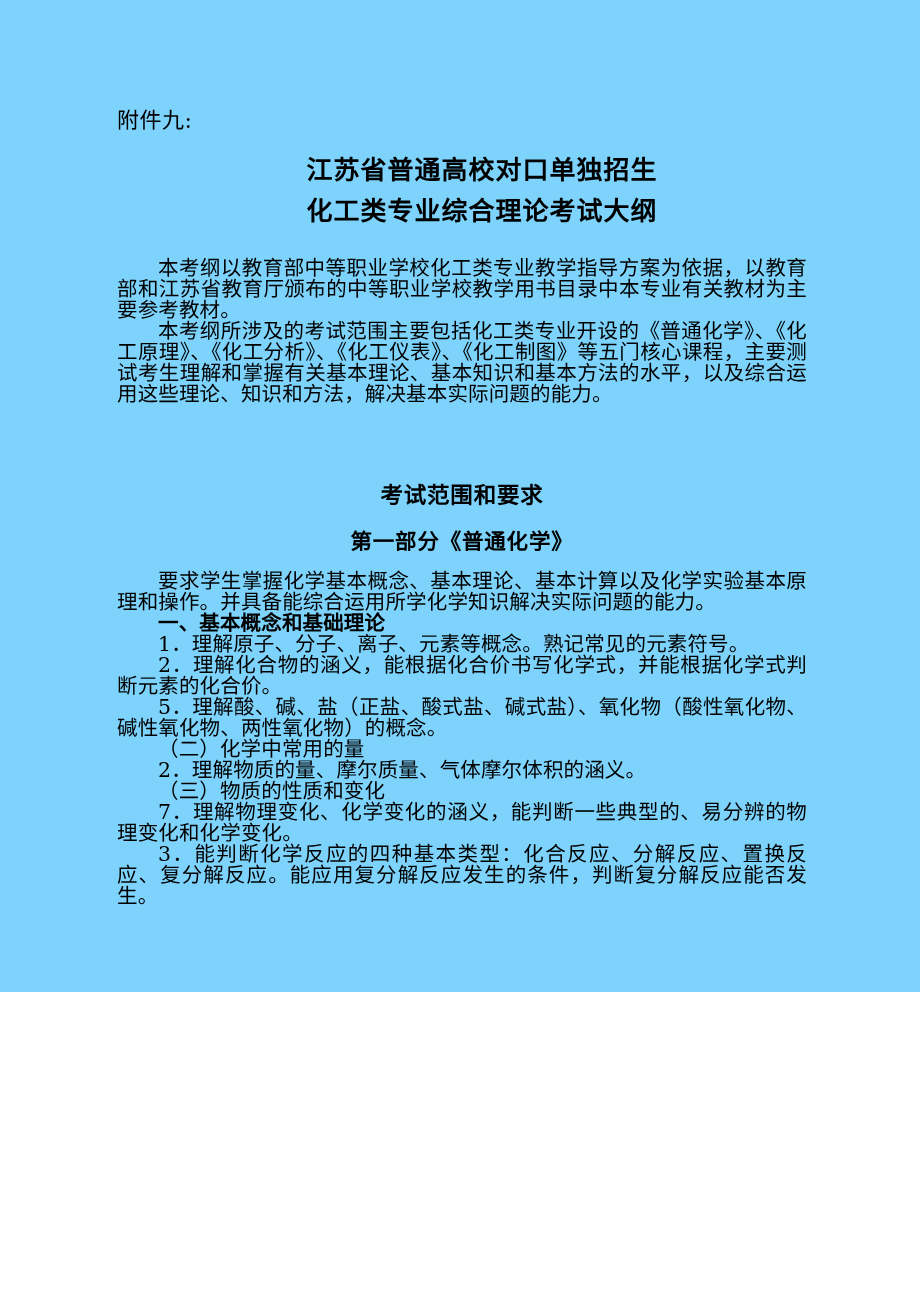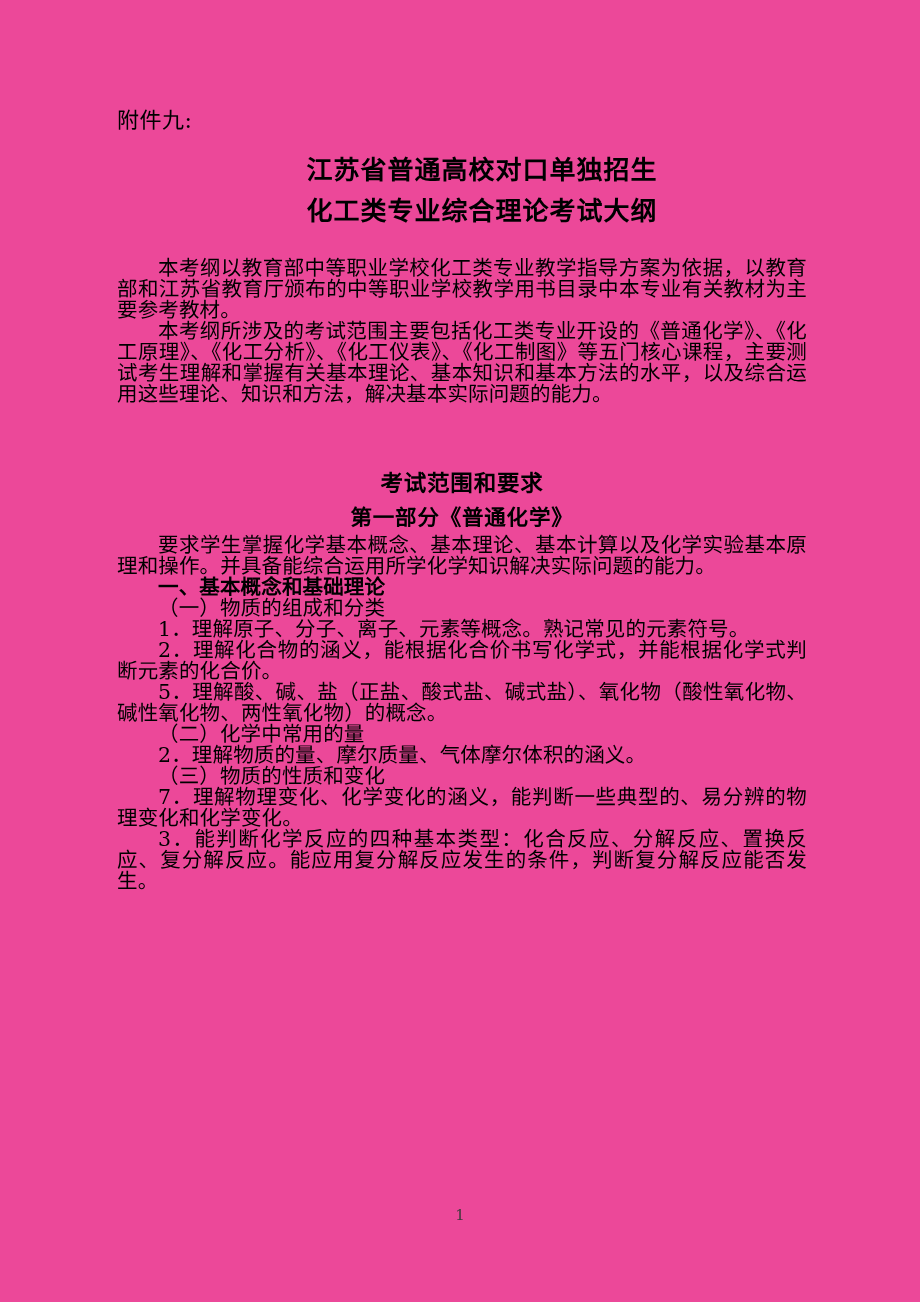--- a/index.html
+++ b/index.html
@@ -8,22 +8,22 @@
     padding: 0;
     background: #ffffff;
   }
   body {
     font-family: "DejaVu Serif", "Liberation Serif", serif;
     color: #000000;
   }
   .page {
     position: relative;
     width: 920px;
-    height: 1302px;
-    background: #ec4899;
+    height: 992px;
+    background: #7dd3fc;
     overflow: hidden;
     box-sizing: border-box;
   }
 
   
   .attachment-line {
     position: absolute;
     left: 117px;
     top: 106px;
     font-size: 22px;
@@ -67,21 +67,21 @@
   }
   p.para.bold {
     font-weight: bold;
   }
 
   
   .gap-lg { height: 61px; }
 
   
   .heading-center {
-    margin: 0;
+    margin: 12px;
     font-size: 22.5px;
     line-height: 35px;
     font-weight: bold;
     text-align: center;
     letter-spacing: 0.8px;
   }
   .heading-center.sub {
     font-size: 21.5px;
     line-height: 34px;
   }
@@ -119,21 +119,20 @@
     <div class="gap-lg"></div>
 
     <p class="heading-center">考试范围和要求</p>
 
     <p class="heading-center sub">第一部分《普通化学》</p>
 
     <p class="para">要求学生掌握化学基本概念、基本理论、基本计算以及化学实验基本原理和操作。并具备能综合运用所学化学知识解决实际问题的能力。</p>
 
     <p class="para bold">一、基本概念和基础理论</p>
 
-    <p class="para">（一）物质的组成和分类</p>
     <p class="para">1．理解原子、分子、离子、元素等概念。熟记常见的元素符号。</p>
     <p class="para">2．理解化合物的涵义，能根据化合价书写化学式，并能根据化学式判断元素的化合价。</p>
     <p class="para">5．理解酸、碱、盐（正盐、酸式盐、碱式盐）、氧化物（酸性氧化物、碱性氧化物、两性氧化物）的概念。</p>
 
     <p class="para">（二）化学中常用的量</p>
     <p class="para">2．理解物质的量、摩尔质量、气体摩尔体积的涵义。</p>
 
     <p class="para">（三）物质的性质和变化</p>
     <p class="para">7．理解物理变化、化学变化的涵义，能判断一些典型的、易分辨的物理变化和化学变化。</p>
     <p class="para">3．能判断化学反应的四种基本类型：化合反应、分解反应、置换反应、复分解反应。能应用复分解反应发生的条件，判断复分解反应能否发生。</p>

